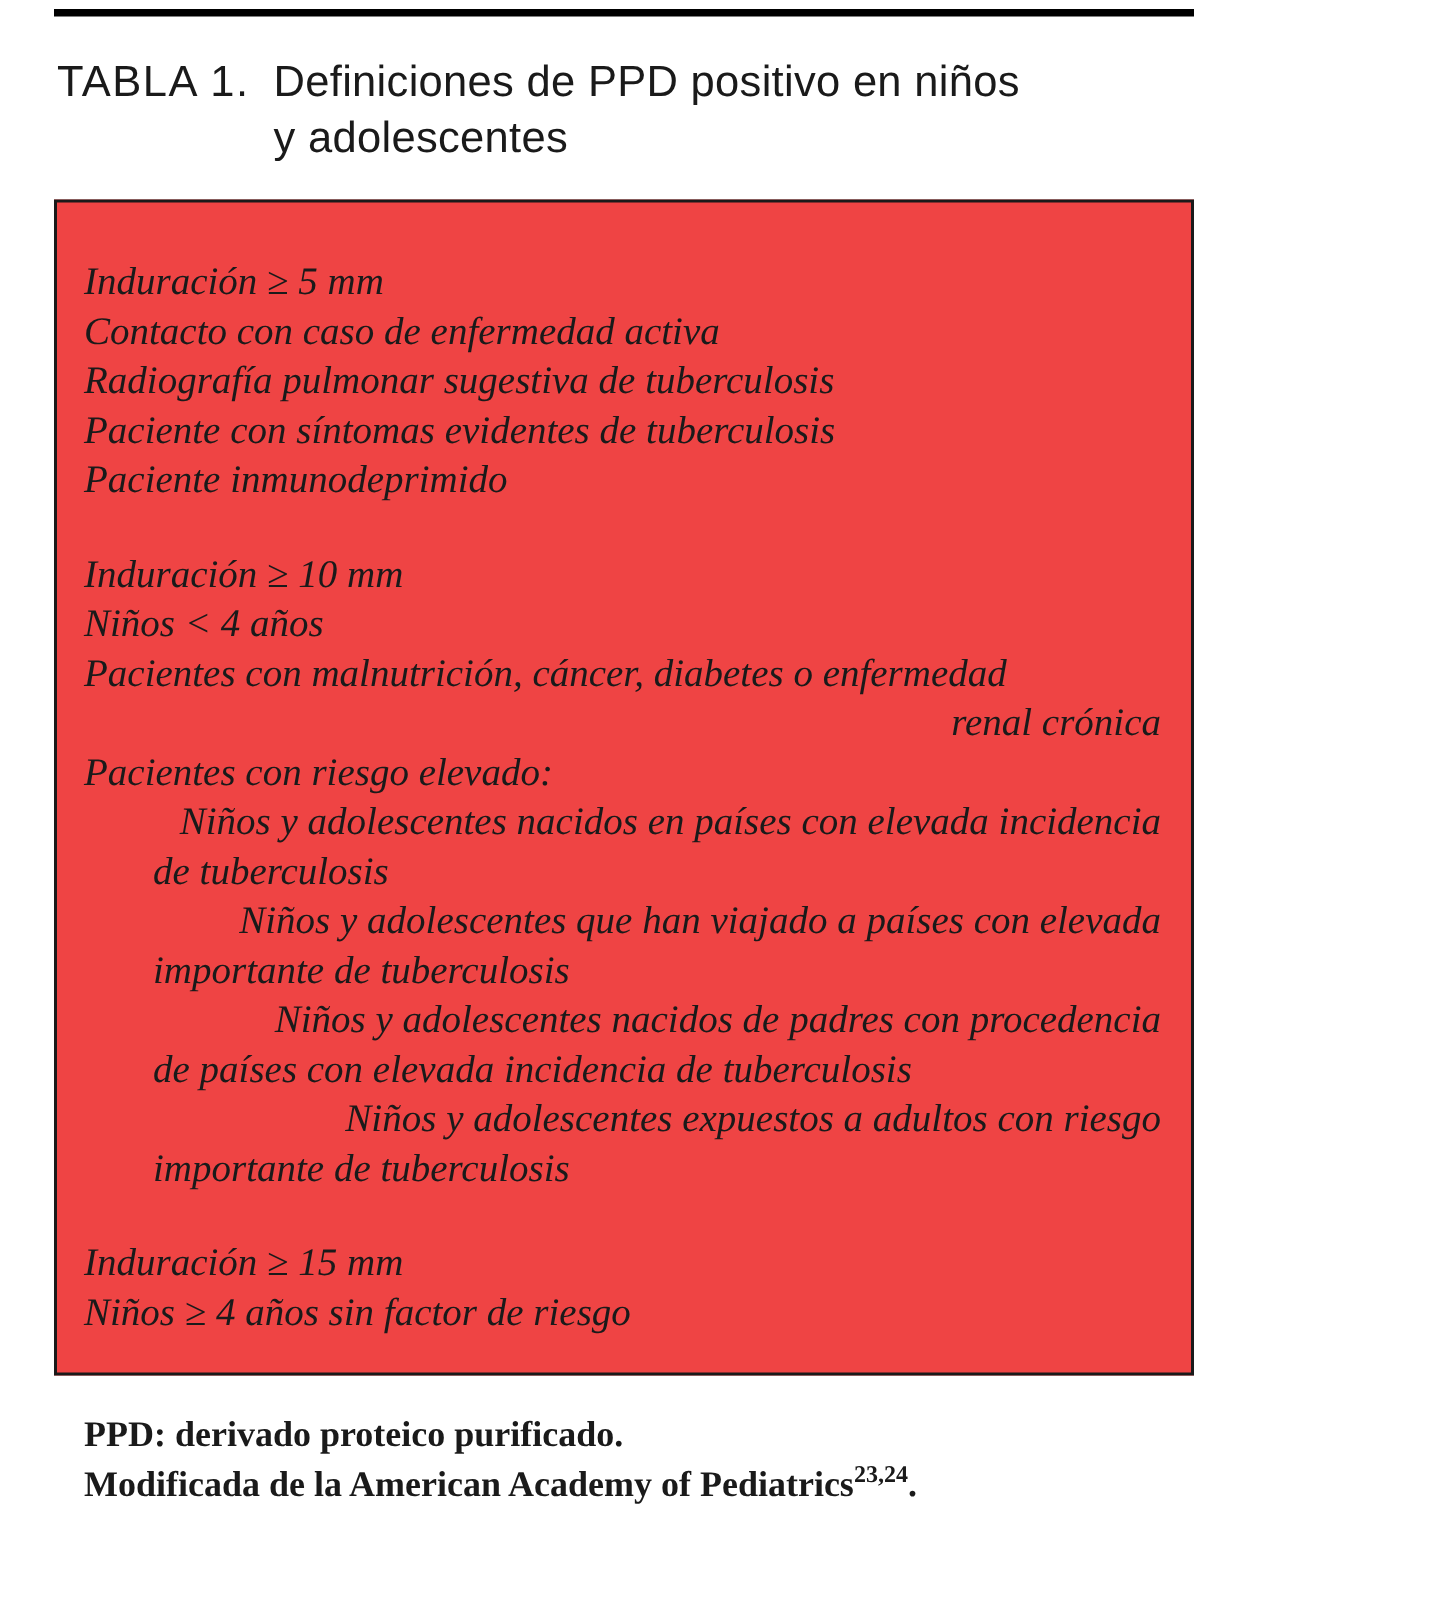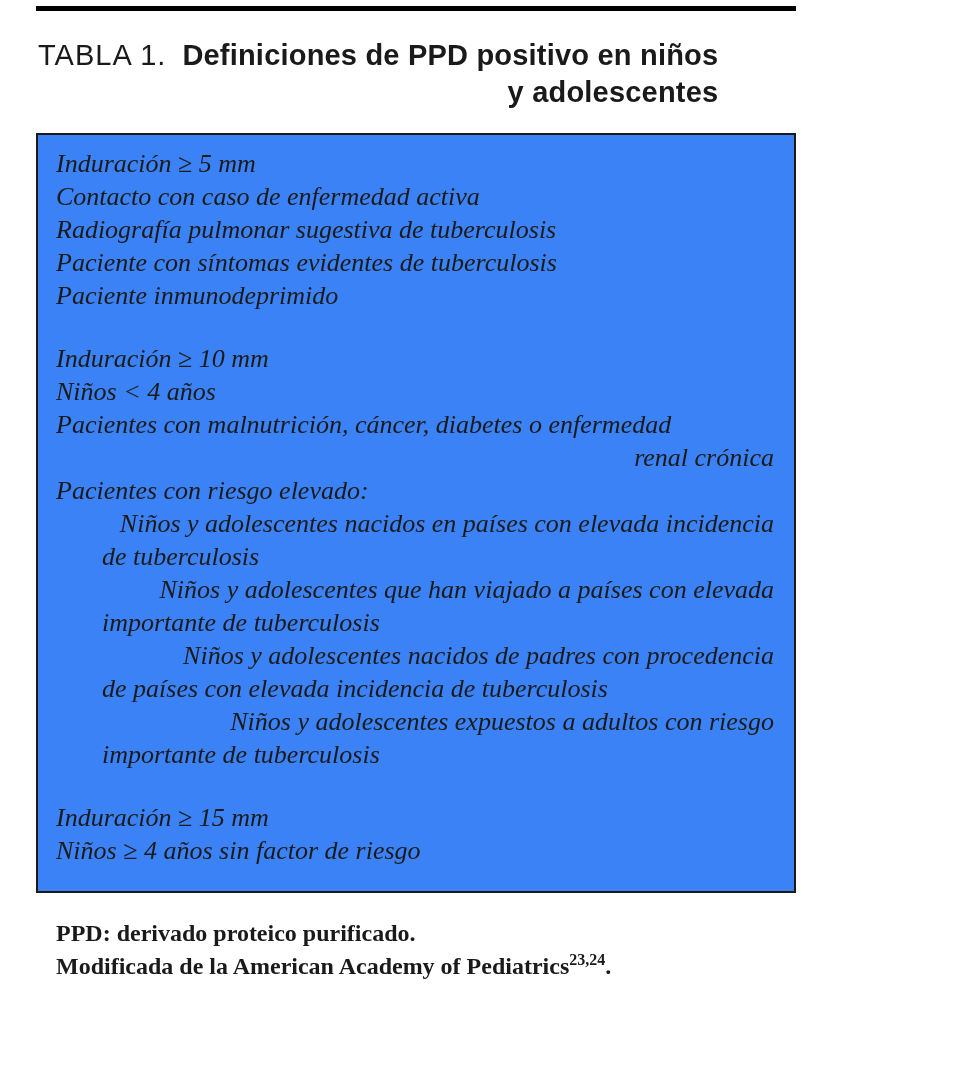--- a/index.html
+++ b/index.html
@@ -35,30 +35,29 @@
     line-height: 37px;
     margin-left: 2px;
   }
   .title-label {
     white-space: nowrap;
     font-weight: 400;
     letter-spacing: 1px;
     margin-right: 16px;
   }
   .title-text {
-    font-weight: 700;
+    font-weight: 400;
     letter-spacing: 0.2px;
-    text-align: right;
   }
   .table-box {
     box-sizing: border-box;
     margin-top: 22px;
     border: 2px solid #1a1a1a;
-    background: #3b82f6;
-    padding: 12px 20px 24px 18px;
+    background: #ef4444;
+    padding: 36px 20px 24px 18px;
   }
   .section { margin: 0; }
   .section + .section { margin-top: 30px; }
   .section-heading {
     font-style: italic;
     font-size: 26px;
     line-height: 33px;
   }
   .line {
     font-size: 26px;

